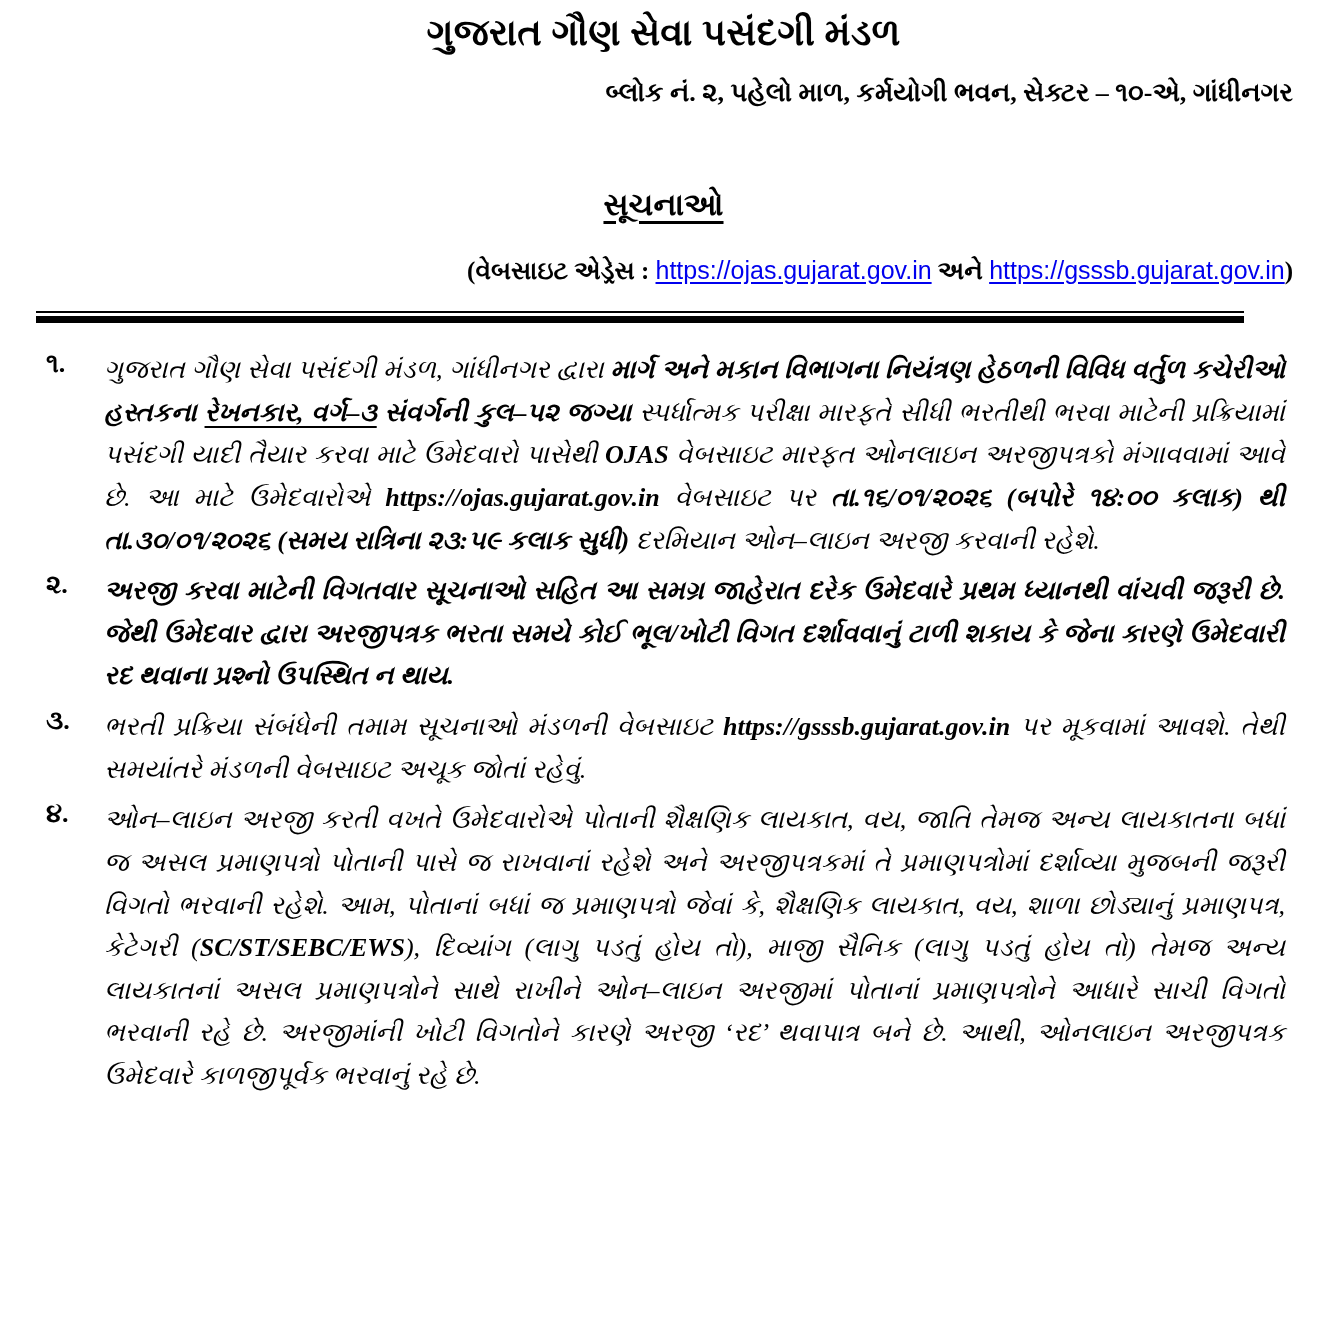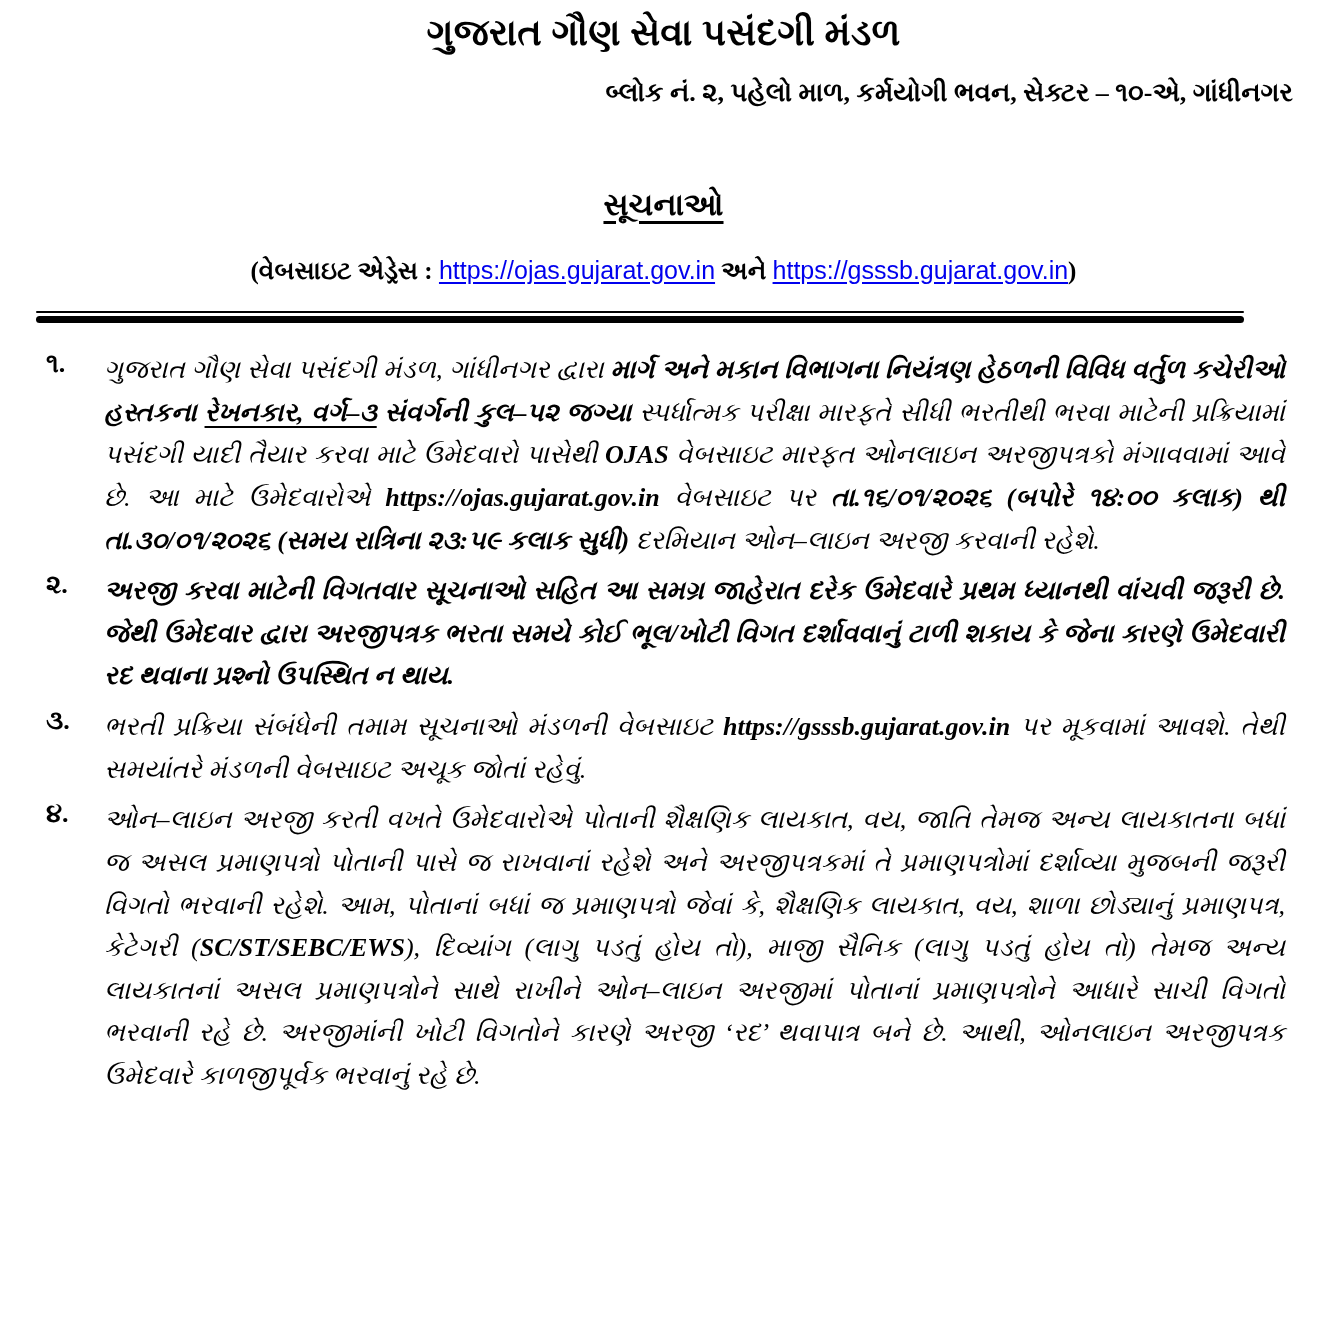--- a/index.html
+++ b/index.html
@@ -1,16 +1,16 @@
 <!DOCTYPE html>
 <html lang="gu"><head>
 <meta charset="utf-8">
 <title>GSSSB Advertisement Notice</title>
 <style>
-  * { box-sizing: border-box; border-radius: 24px; }
+  * { box-sizing: border-box; }
   html, body {
     margin: 0;
     padding: 0;
     background: #ffffff;
   }
   body {
     width: 1327px;
     height: 1322px;
     font-family: "Liberation Serif", "DejaVu Serif", serif;
     color: #000000;
@@ -50,21 +50,21 @@
   .hdr-advt .ul {
     text-decoration: underline;
     text-underline-offset: 5px;
   }
   .hdr-sucnao {
     display: inline-block;
     text-decoration: underline;
     text-underline-offset: 6px;
   }
   .hdr-web {
-    text-align: center;
+    text-align: right;
     font-size: 25px;
     font-weight: bold;
     line-height: 1.3;
     margin: 26px 0 0 0;
   }
   .hdr-web a,
   .hdr-web .lnk {
     color: #0000ee;
     text-decoration: underline;
     text-underline-offset: 3px;

